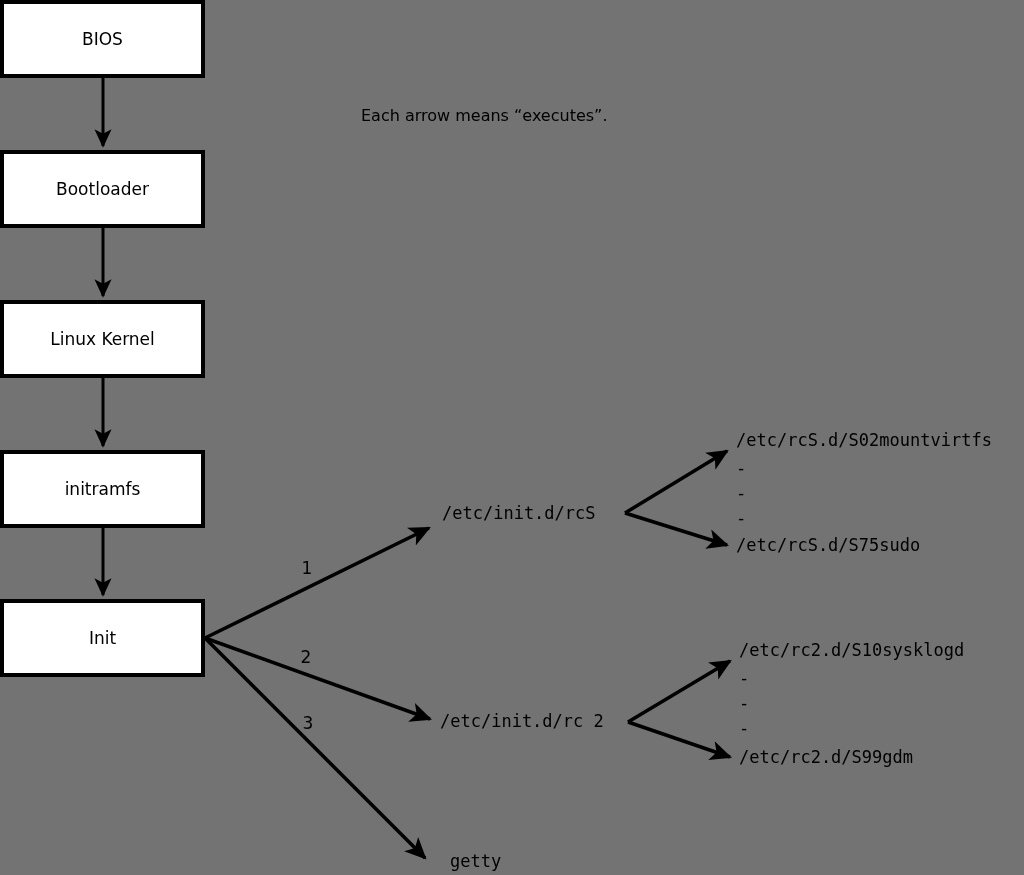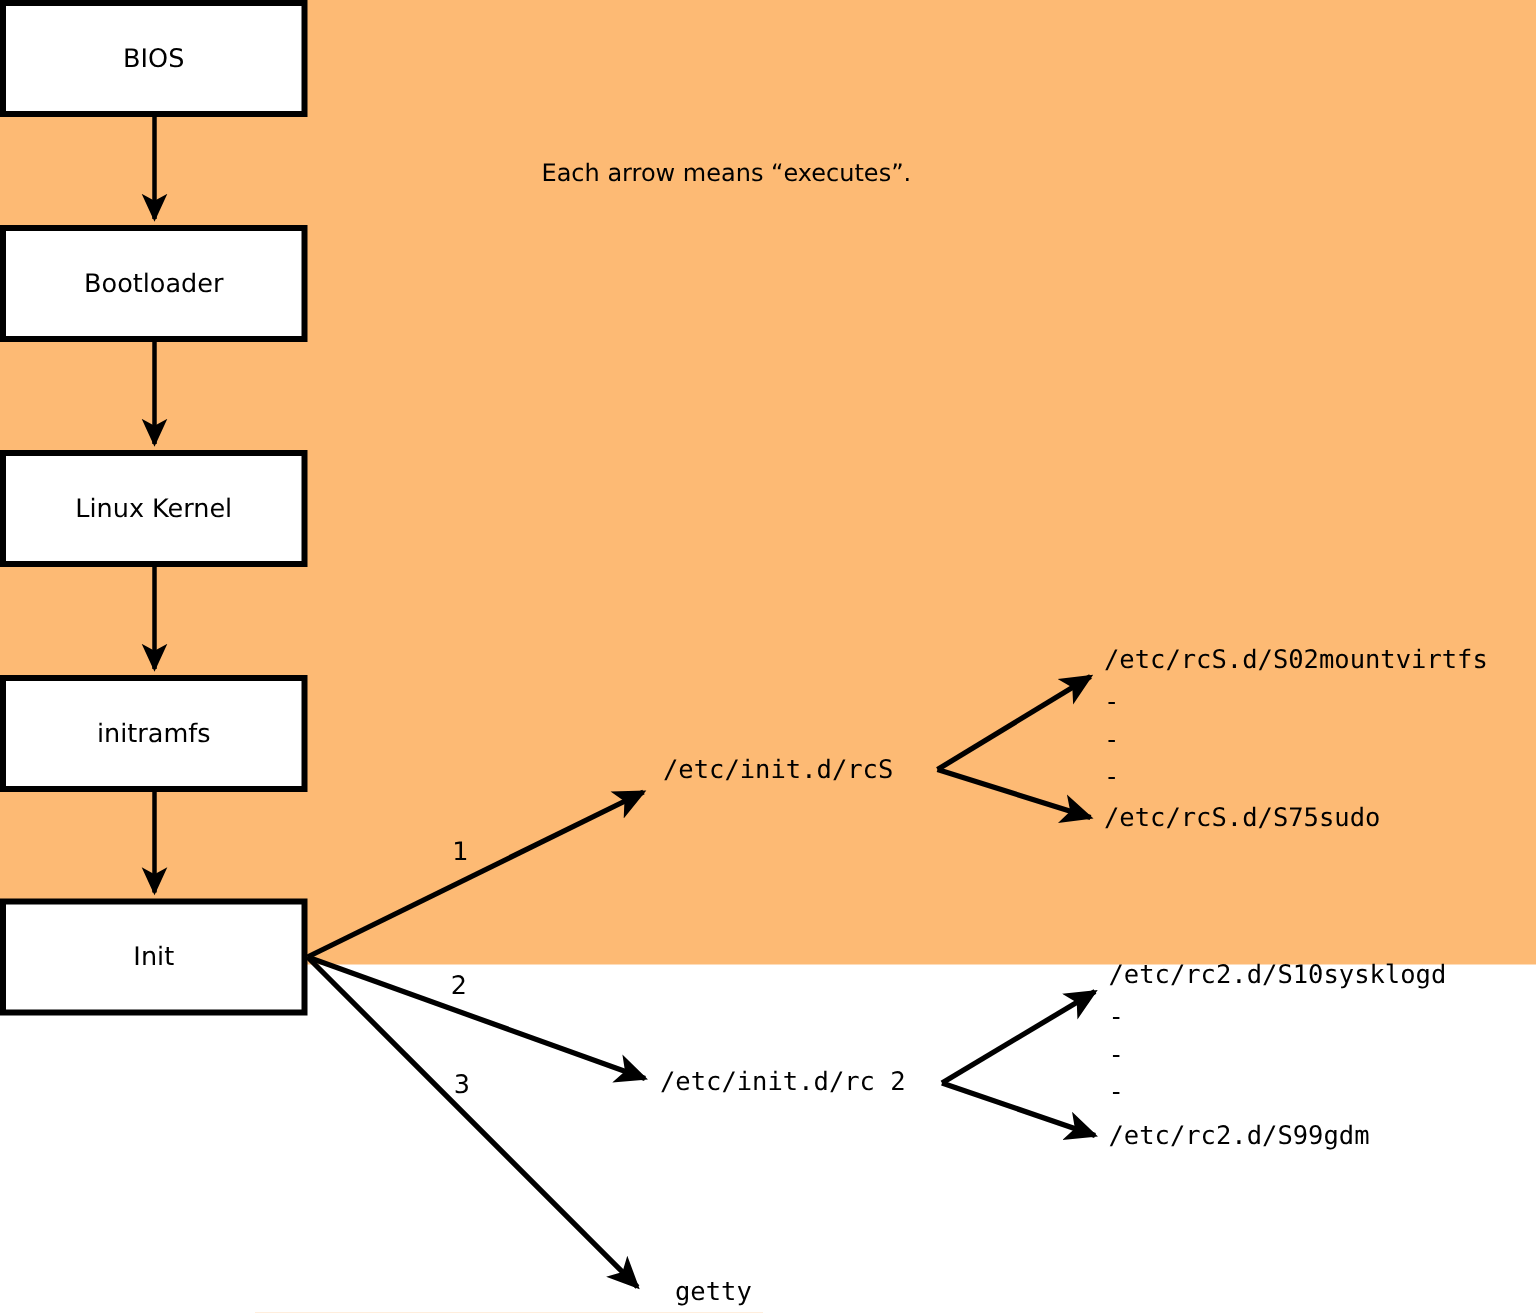--- a/index.html
+++ b/index.html
@@ -9,22 +9,22 @@
   }
   body {
     width: 1024px;
     height: 875px;
     overflow: hidden;
     font-family: "DejaVu Sans", sans-serif;
   }
   #canvas {
     position: relative;
     width: 1024px;
-    height: 643px;
-    background: #fdba74;
+    height: 875px;
+    background: #737373;
   }
   svg#diagram {
     position: absolute;
     top: 0;
     left: 0;
     width: 1024px;
     height: 875px;
   }
   .box-rect {
     fill: #ffffff;

